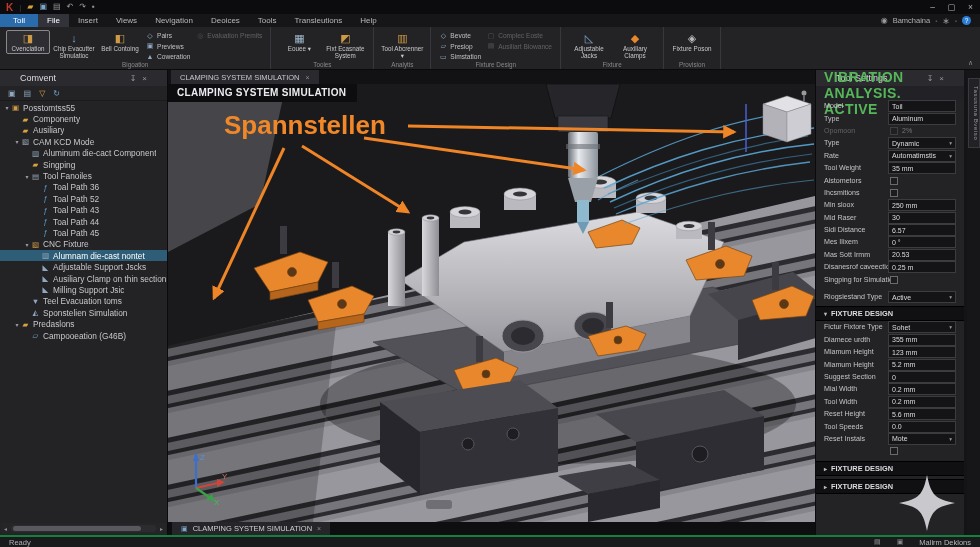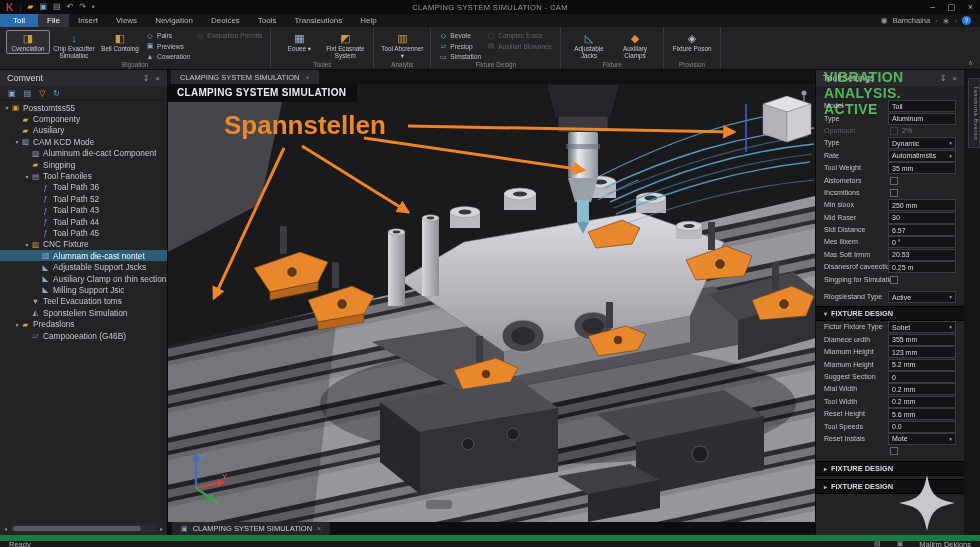--- a/index.html
+++ b/index.html
@@ -30,21 +30,21 @@
   .rbig.selected{border:1px solid #8a8a8e;background:#2e2e32;}
   .rbig .ic{font-size:11px;line-height:12px;}
   .rbig .lbl{font-size:6.3px;line-height:1.15;text-align:center;color:#c8c8cc;margin-top:1px;}
   .rsmallcol{display:flex;flex-direction:column;margin:2px 3px;gap:1px;}
   .rsmall{display:flex;align-items:center;gap:3px;height:9.5px;}
   .rsmall .ic{font-size:7px;width:8px;text-align:center;}
   .slbl{font-size:6.6px;color:#c0c0c4;white-space:nowrap;}
   .disabled{opacity:.38;}
   .ribbon-collapse{position:absolute;right:7px;bottom:2px;font-size:7px;color:#8a8a8e;}
   
-  .panel-head{height:16px;display:flex;align-items:center;padding:0 7px;background:#2b2b2f;font-size:9px;color:#dcdce0;}
+  .panel-head{height:16px;display:flex;align-items:center;padding:0 20px;background:#2b2b2f;font-size:9px;color:#dcdce0;}
   .panel-head .sp{flex:1;}
   .ph-ic{color:#9a9a9e;font-size:8px;margin-left:6px;}
   
   .left-panel{position:absolute;left:0;top:70px;width:168px;height:465px;background:#232326;border-right:1px solid #0a0a0c;box-sizing:border-box;}
   .lp-toolbar{height:14px;display:flex;align-items:center;gap:8px;padding:0 8px;border-bottom:1px solid #1a1a1c;}
   .lp-tb-ic{font-size:8px;}
   .tree{position:absolute;top:32px;bottom:13px;left:0;right:0;overflow:hidden;font-size:8.3px;}
   .trow{display:flex;align-items:center;height:11.4px;white-space:nowrap;color:#c8c8cc;}
   .trow.selected{background:#2e5d77;color:#fff;}
   .texp{width:8px;font-size:6px;color:#9a9a9e;text-align:center;flex:none;}
@@ -79,42 +79,41 @@
   .selarrow{color:#9a9a9e;font-size:5.5px;}
   .rp-ctrl{width:66px;display:flex;align-items:center;gap:4px;flex:none;}
   .rp-check{width:8px;height:8px;border:1px solid #6a6a6e;background:#1c1c1e;flex:none;box-sizing:border-box;}
   .check-suffix{font-size:7px;color:#77777b;}
   .rp-gap{height:5px;}
   .sparkle{position:absolute;right:8px;bottom:3px;}
   
   .edge-strip{position:absolute;left:967px;top:70px;width:13px;height:465px;background:#161618;}
   .edge-tab{margin:8px auto 0 auto;width:10px;padding:7px 0;background:#222226;border:1px solid #3a3a3e;color:#9a9a9e;
        font-size:6px;writing-mode:vertical-rl;text-align:center;letter-spacing:.6px;}
-  .statusbar{position:absolute;left:0;top:535px;width:980px;height:12px;background:#1a1a1d;border-top:6px solid #15803d;
+  .statusbar{position:absolute;left:0;top:535px;width:980px;height:12px;background:#1a1a1d;border-top:2px solid #15803d;
        display:flex;align-items:center;font-size:7.5px;color:#b0b0b4;padding:0 9px;box-sizing:border-box;}
   .sb-right{margin-left:auto;display:flex;gap:16px;align-items:center;}
   .sb-ic{font-size:7px;color:#8a8a8e;}
 </style>
 </head>
 <body>
 
 <div class="app">
 
   <div class="titlebar">
     <div class="qat" id="qat">
         <span class="qat-logo" style="color: rgb(194, 59, 42);">K</span>
         <span class="qat-sep">|</span>
         <span class="qat-ic" style="color: rgb(217, 163, 60);">▰</span>
         <span class="qat-ic" style="color: rgb(125, 167, 201);">▣</span>
         <span class="qat-ic" style="color: rgb(154, 154, 158);">▤</span>
         <span class="qat-ic" style="color: rgb(154, 154, 158);">↶</span>
         <span class="qat-ic" style="color: rgb(154, 154, 158);">↷</span>
         <span class="qat-ic" style="color: rgb(154, 154, 158);">▪</span>
       </div>
-    <span class="tb-title">CLAMPING SYSTEM SIMULATION - CAM</span>
     <div class="win-controls" id="win-controls">
         <span class="win-btn">–</span>
         <span class="win-btn">▢</span>
         <span class="win-btn">×</span>
       </div>
   </div>
 
   <div class="menubar" id="menubar">
     <div class="menu-item file">Toil</div>
       <div class="menu-item active">File</div>

